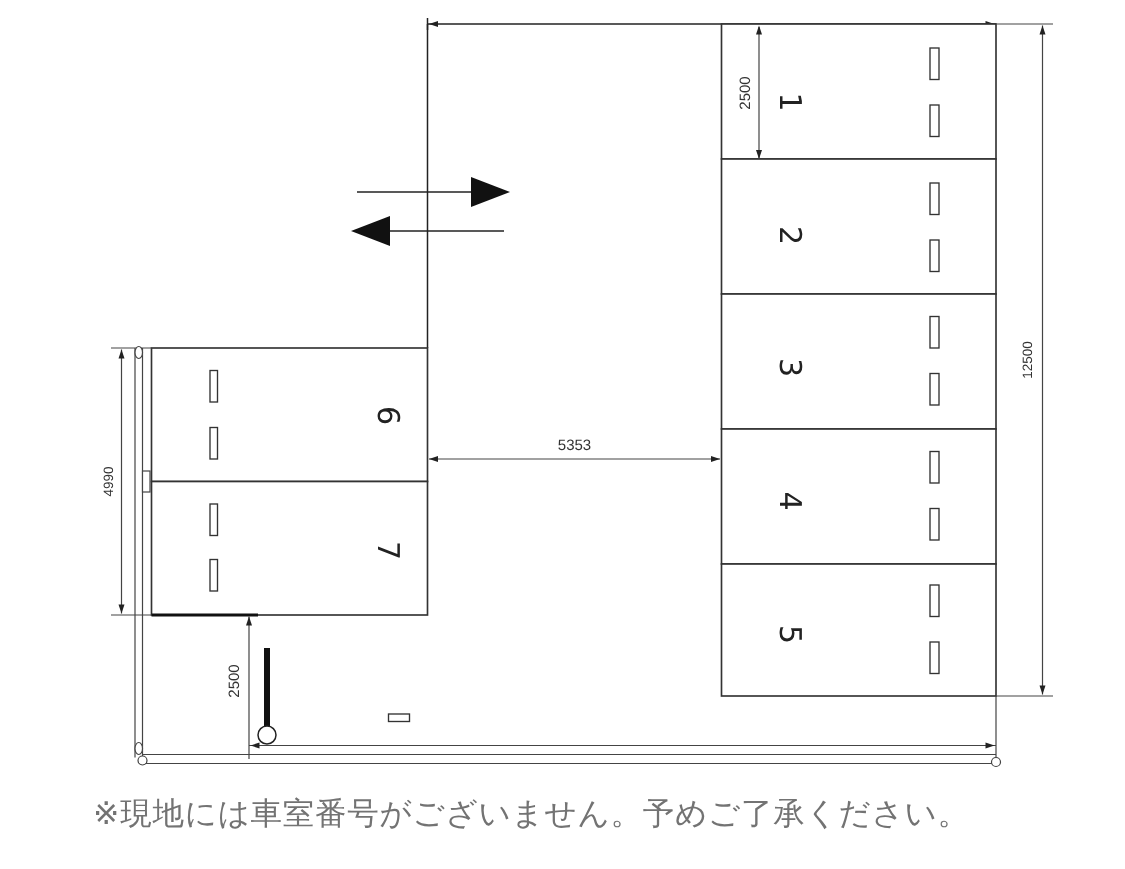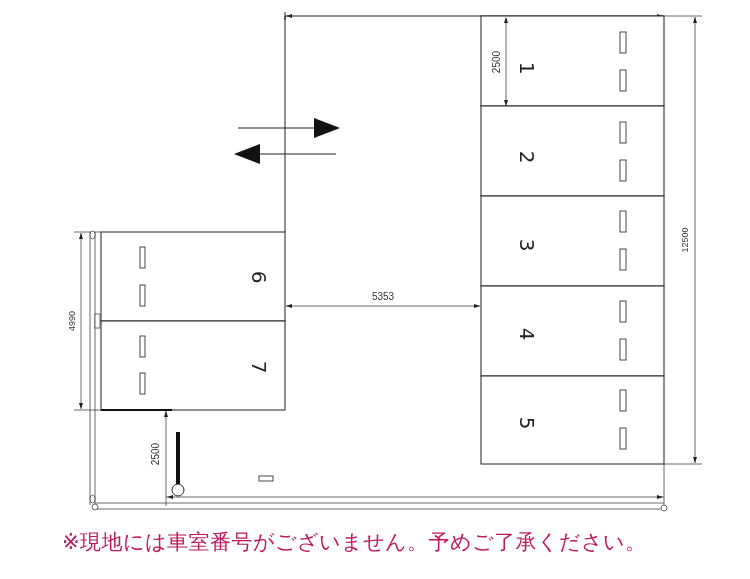--- a/index.html
+++ b/index.html
@@ -6,21 +6,21 @@
     body { width: 750px; height: 579px; position: relative; overflow: hidden; font-family: "DejaVu Sans", sans-serif; }
     svg { position: absolute; left: 0; top: 0; }
     .ln { stroke: #222; stroke-width: 1; fill: none; }
     .thin { stroke: #444; stroke-width: 0.8; fill: none; }
     .stall { stroke: #333; stroke-width: 1.1; fill: #fff; }
     .stop { stroke: #333; stroke-width: 0.9; fill: #fff; }
     .dimtxt { font-family: "Liberation Sans", sans-serif; font-size: 10px; fill: #333; }
     .num { font-family: "DejaVu Sans", sans-serif; font-size: 20px; fill: #222; }
     .note {
       position: absolute; left: 62px; top: 528px;
-      font-family: "DejaVu Sans", sans-serif; font-size: 21px; color: #be185d;
+      font-family: "DejaVu Sans", sans-serif; font-size: 21px; color: #737373;
       letter-spacing: 0.5px; white-space: nowrap;
     }
   </style>
 </head>
 <body>
 
 <svg width="750" height="579" viewBox="0 0 750 579">
 
   <g>
     <line class="ln" x1="285" y1="16" x2="664" y2="16"></line>

